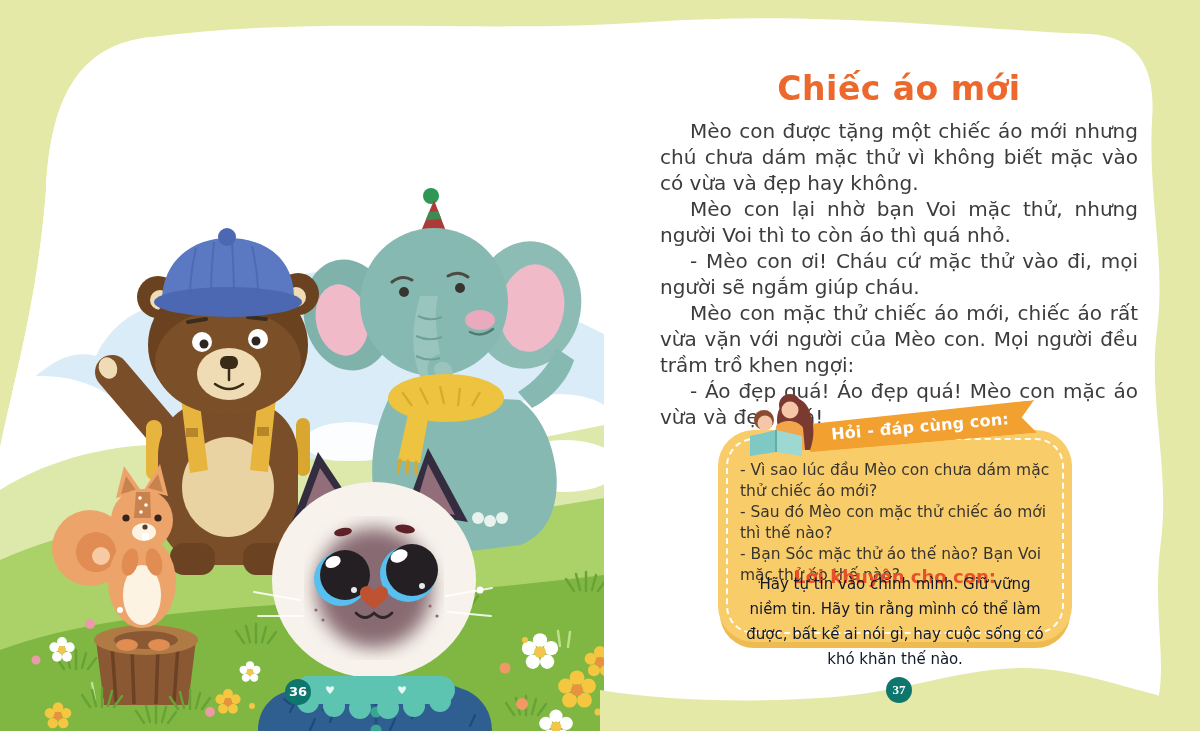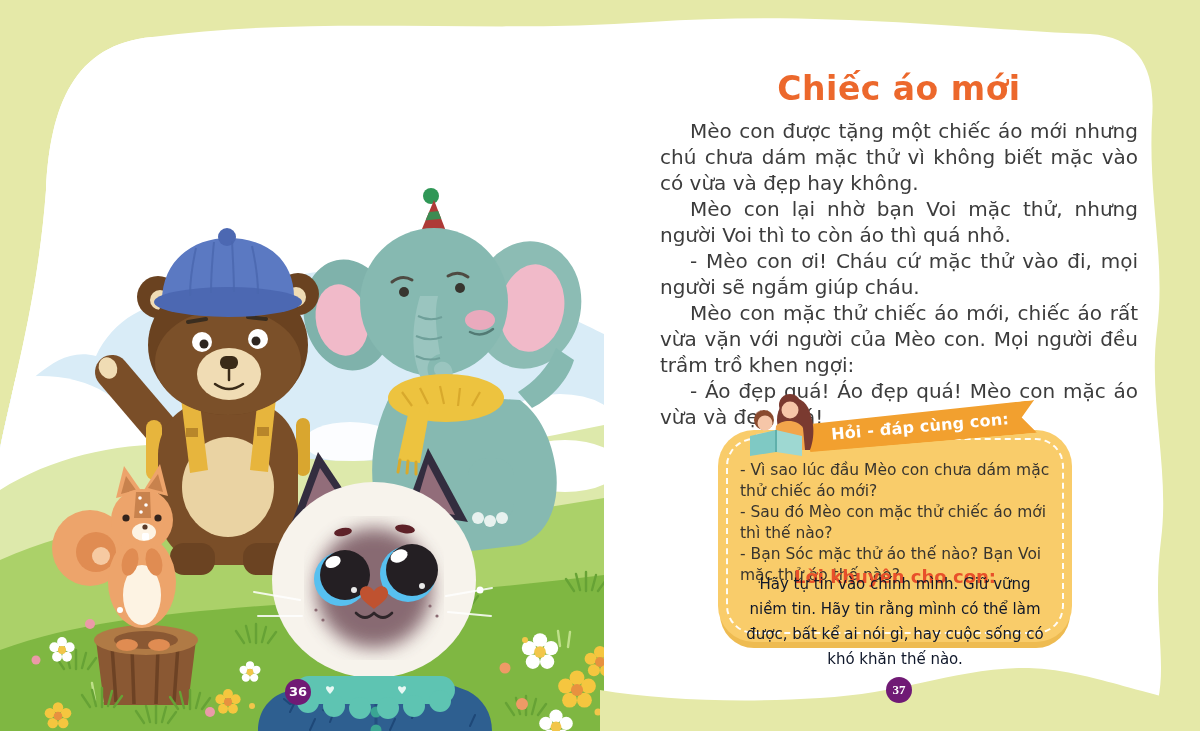--- a/index.html
+++ b/index.html
@@ -26,21 +26,21 @@
   .qa-reading-icon{position:absolute;left:16px;top:-40px;width:92px;height:66px;}
   .qa-questions{position:absolute;left:22px;top:30px;width:316px;font-size:15.5px;
                 line-height:21px;color:#38352f;}
   .qa-questions p{margin:0;}
   .advice-title{position:absolute;left:0;top:116px;width:100%;text-align:center;
                 font-size:18px;font-weight:800;color:#e8502a;margin-top:20px;}
   .advice-text{position:absolute;left:28px;top:142px;width:298px;text-align:center;
                font-size:15px;line-height:25px;color:#0f172a;}
 
   
-  .page-badge{position:absolute;width:26px;height:26px;border-radius:50%;background:#701a75;
+  .page-badge{position:absolute;width:26px;height:26px;border-radius:50%;background:#0f766e;
               color:#ffffff;font-size:13px;font-weight:700;text-align:center;line-height:26px;}
   .badge-36{left:285px;top:679px;}
   .badge-37{left:886px;top:677px;font-family:Liberation Serif, serif;}
 </style>
 </head>
 <body>
 
 <div class="canvas">
 
   <svg class="bg-svg" width="1200" height="731" viewBox="0 0 1200 731">

